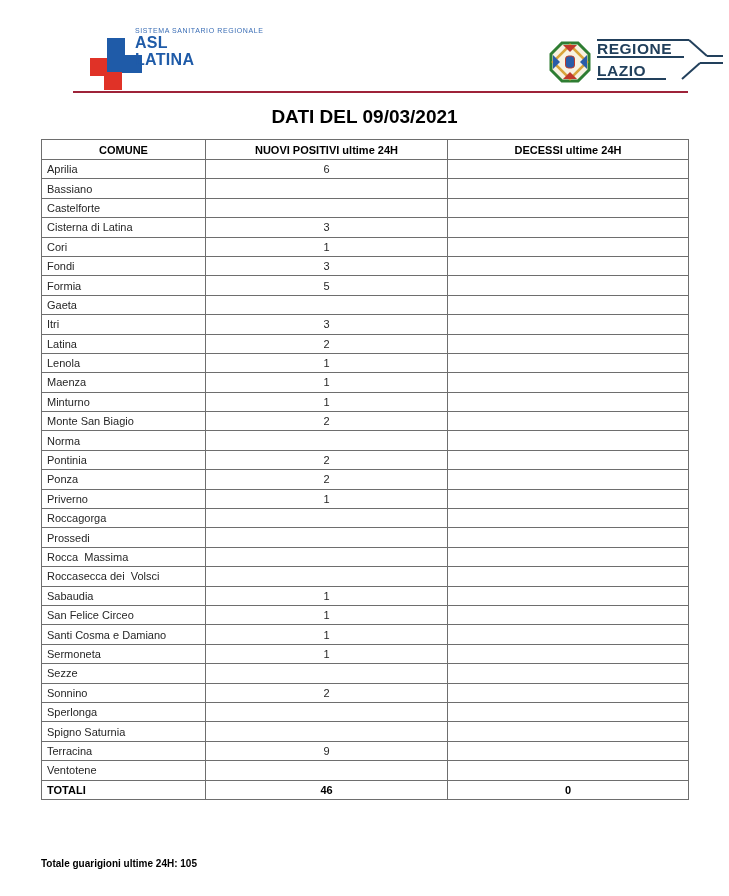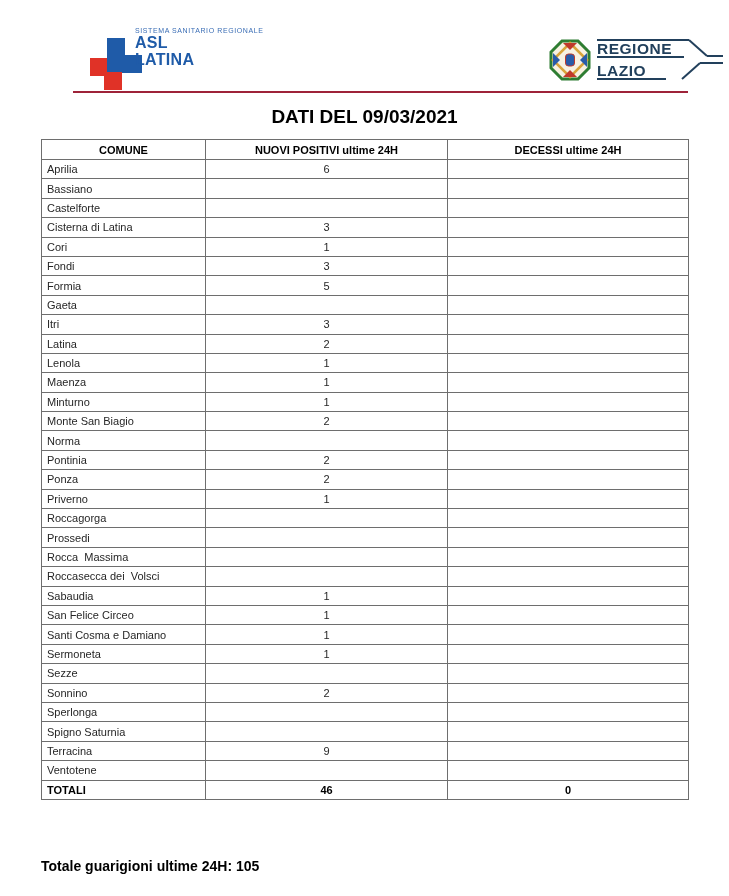--- a/index.html
+++ b/index.html
@@ -21,21 +21,21 @@
   .sq-top    { left:17px; top:0;    background:#1f5ba8; }
   .sq-center { left:17px; top:17px; background:#1f5ba8; }
   .sq-right  { left:34px; top:17px; background:#1f5ba8; }
   .sq-left   { left:0;    top:20px; background:#e03227; }
   .sq-bottom { left:14px; top:34px; background:#e03227; }
 
   .asl-text { position:absolute; left:47px; top:-6px; }
   .sistema-label { font-size:7px; letter-spacing:0.6px; color:#3a6db5; white-space:nowrap; }
   .asl-name { font-size:16px; line-height:17px; font-weight:bold; color:#1f5ba8; letter-spacing:0.3px; }
 
-  .lazio-logo { position:absolute; left:549px; top:37px; display:flex; gap:5px; align-items:center; }
+  .lazio-logo { position:absolute; left:549px; top:37px; display:flex; gap:5px; align-items:flex-end; }
 
   .red-divider { position:absolute; left:73px; top:91px; width:615px; height:2px; background:#9e2339; }
 
   
   .doc-title {
     position:absolute; left:0; top:106px; width:729px;
     text-align:center; font-size:19px; font-weight:bold; color:#000;
   }
 
   
@@ -52,21 +52,21 @@
   }
   .data-table th { height:20px; font-weight:bold; text-align:center; color:#000; }
   .data-table td { height:19.4px; color:#262626; }
   td.comune { text-align:left; white-space:pre-wrap; }
   td.num { text-align:center; }
   tr.totals-row td { font-weight:bold; color:#000; }
 
   
   .footer-note {
     position:absolute; left:41px; top:858px;
-    font-size:14px; font-weight:bold; color:#000;
+    font-size:10px; font-weight:bold; color:#000;
   }
 </style>
 </head>
 <body>
 
 <div class="page-header">
 
   <div class="asl-logo">
     <div class="cross">
       <div class="sq sq-top"></div>

